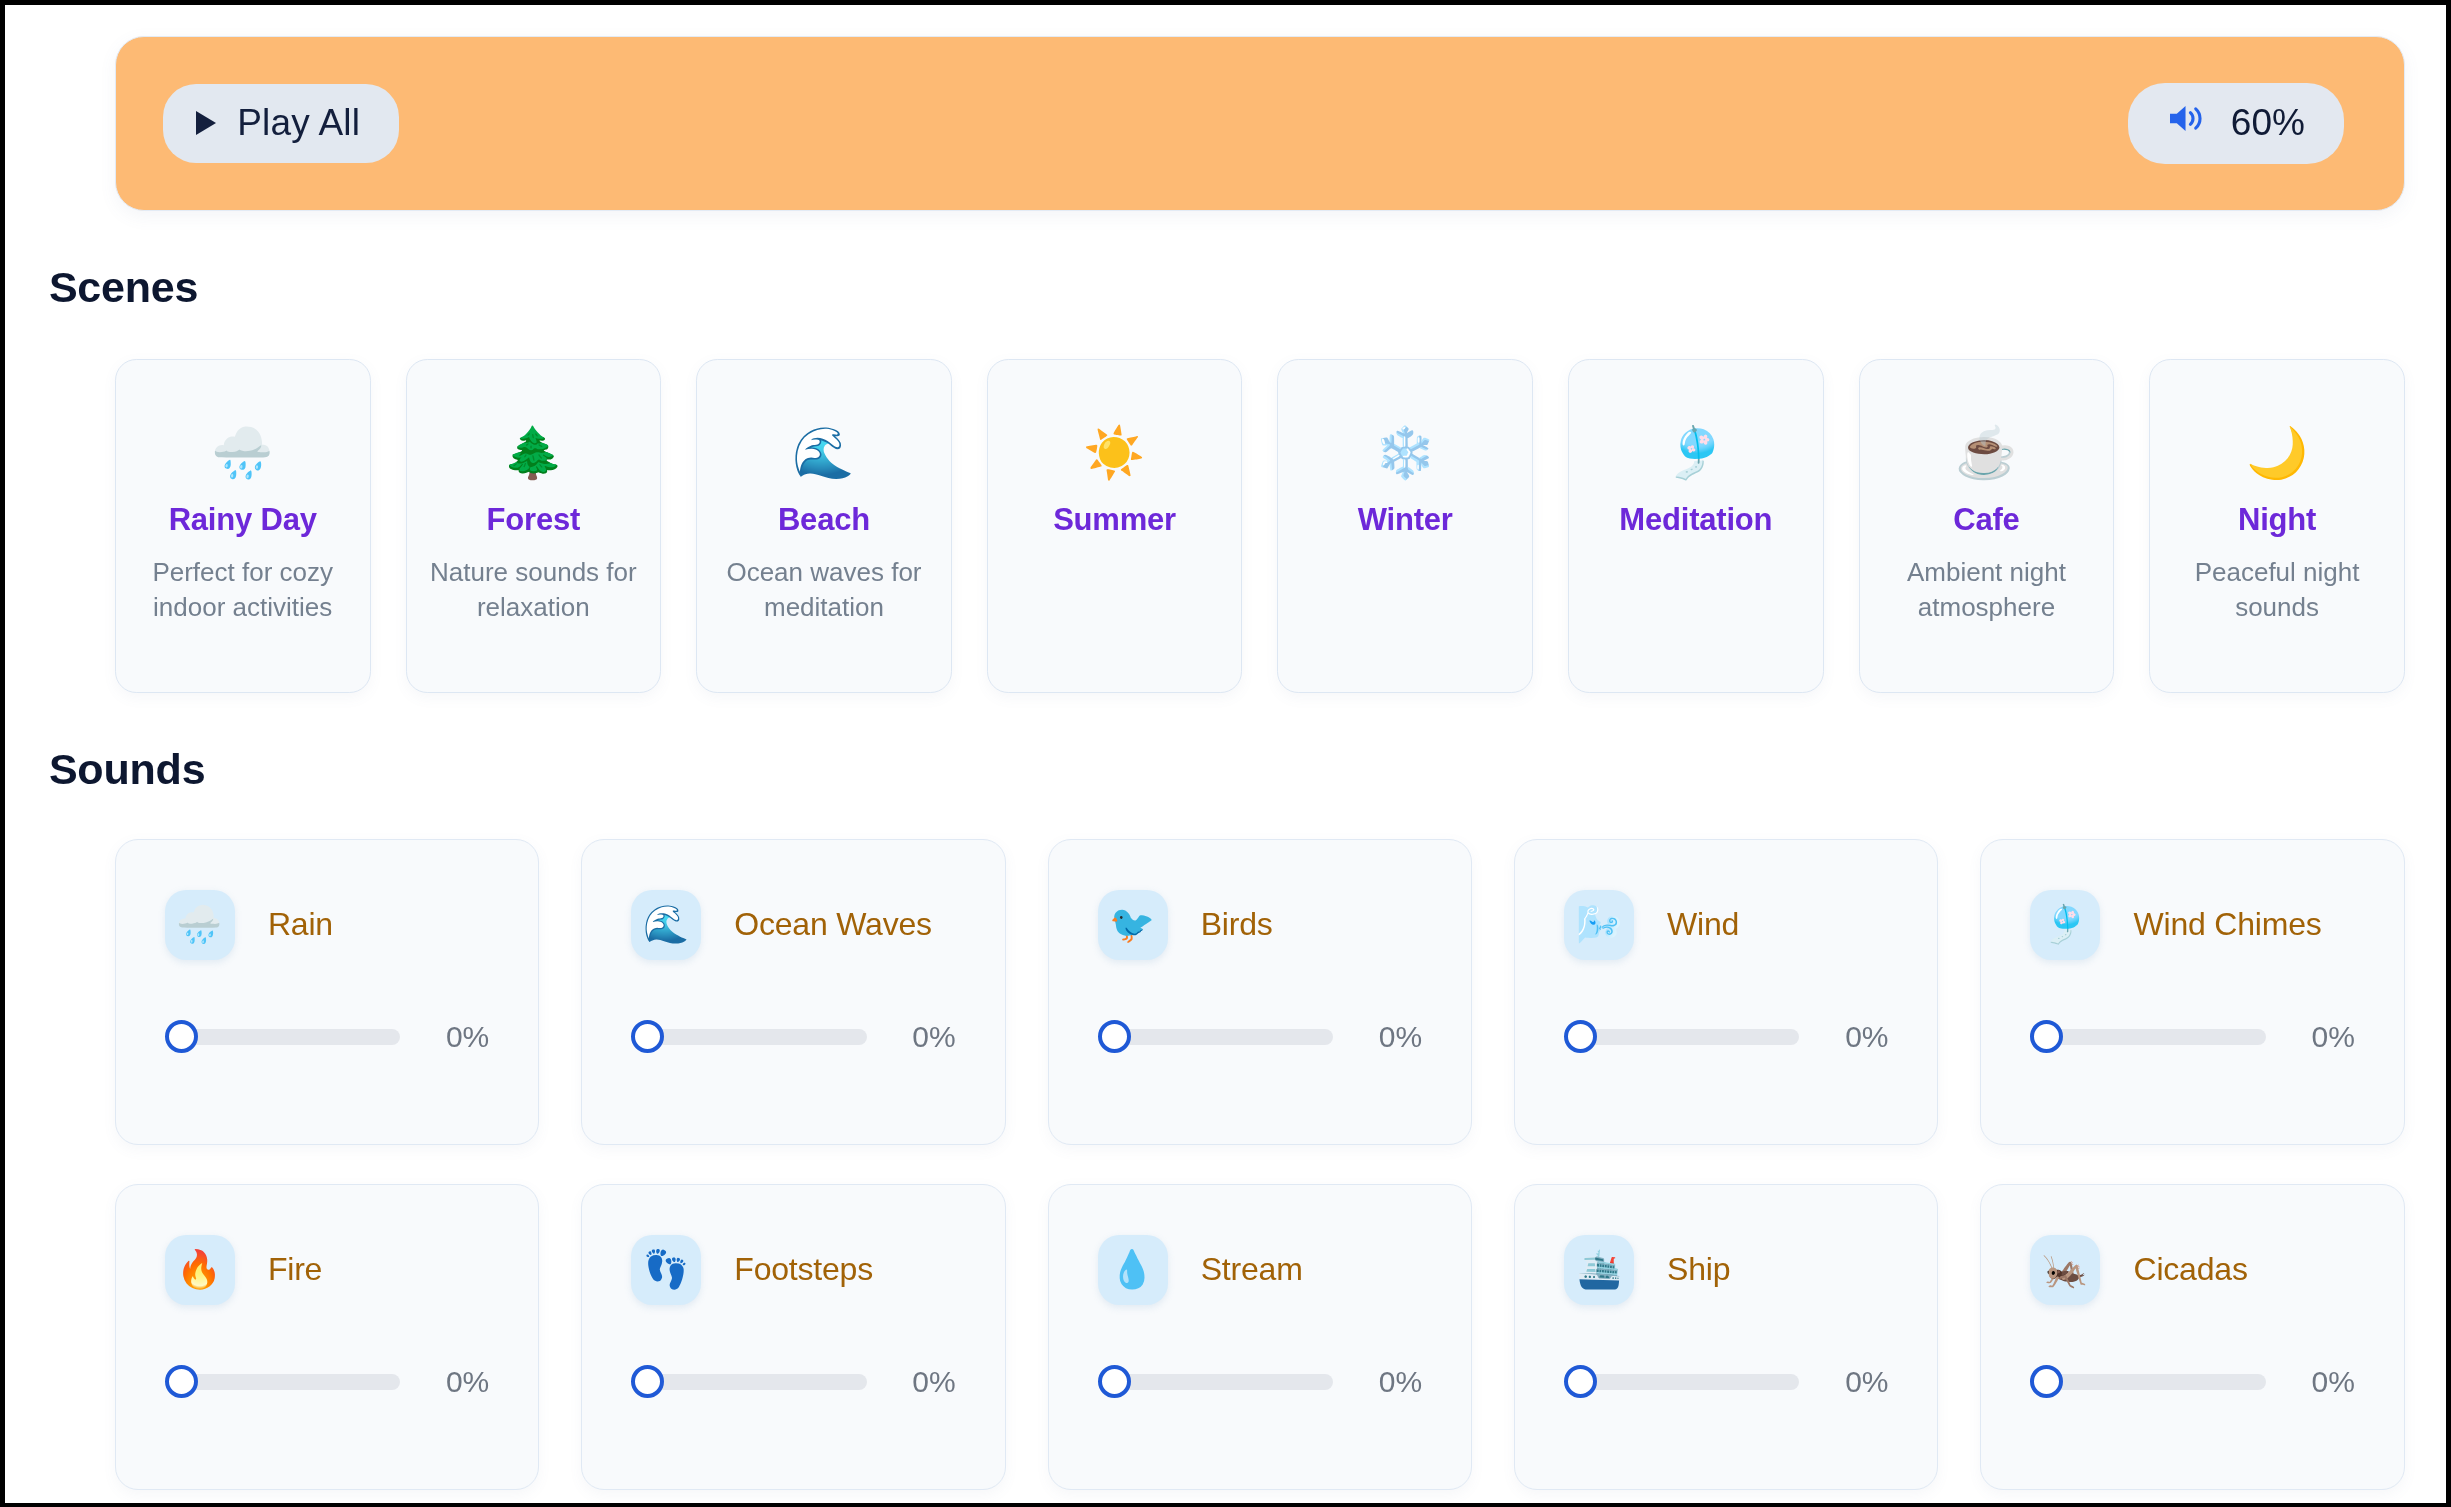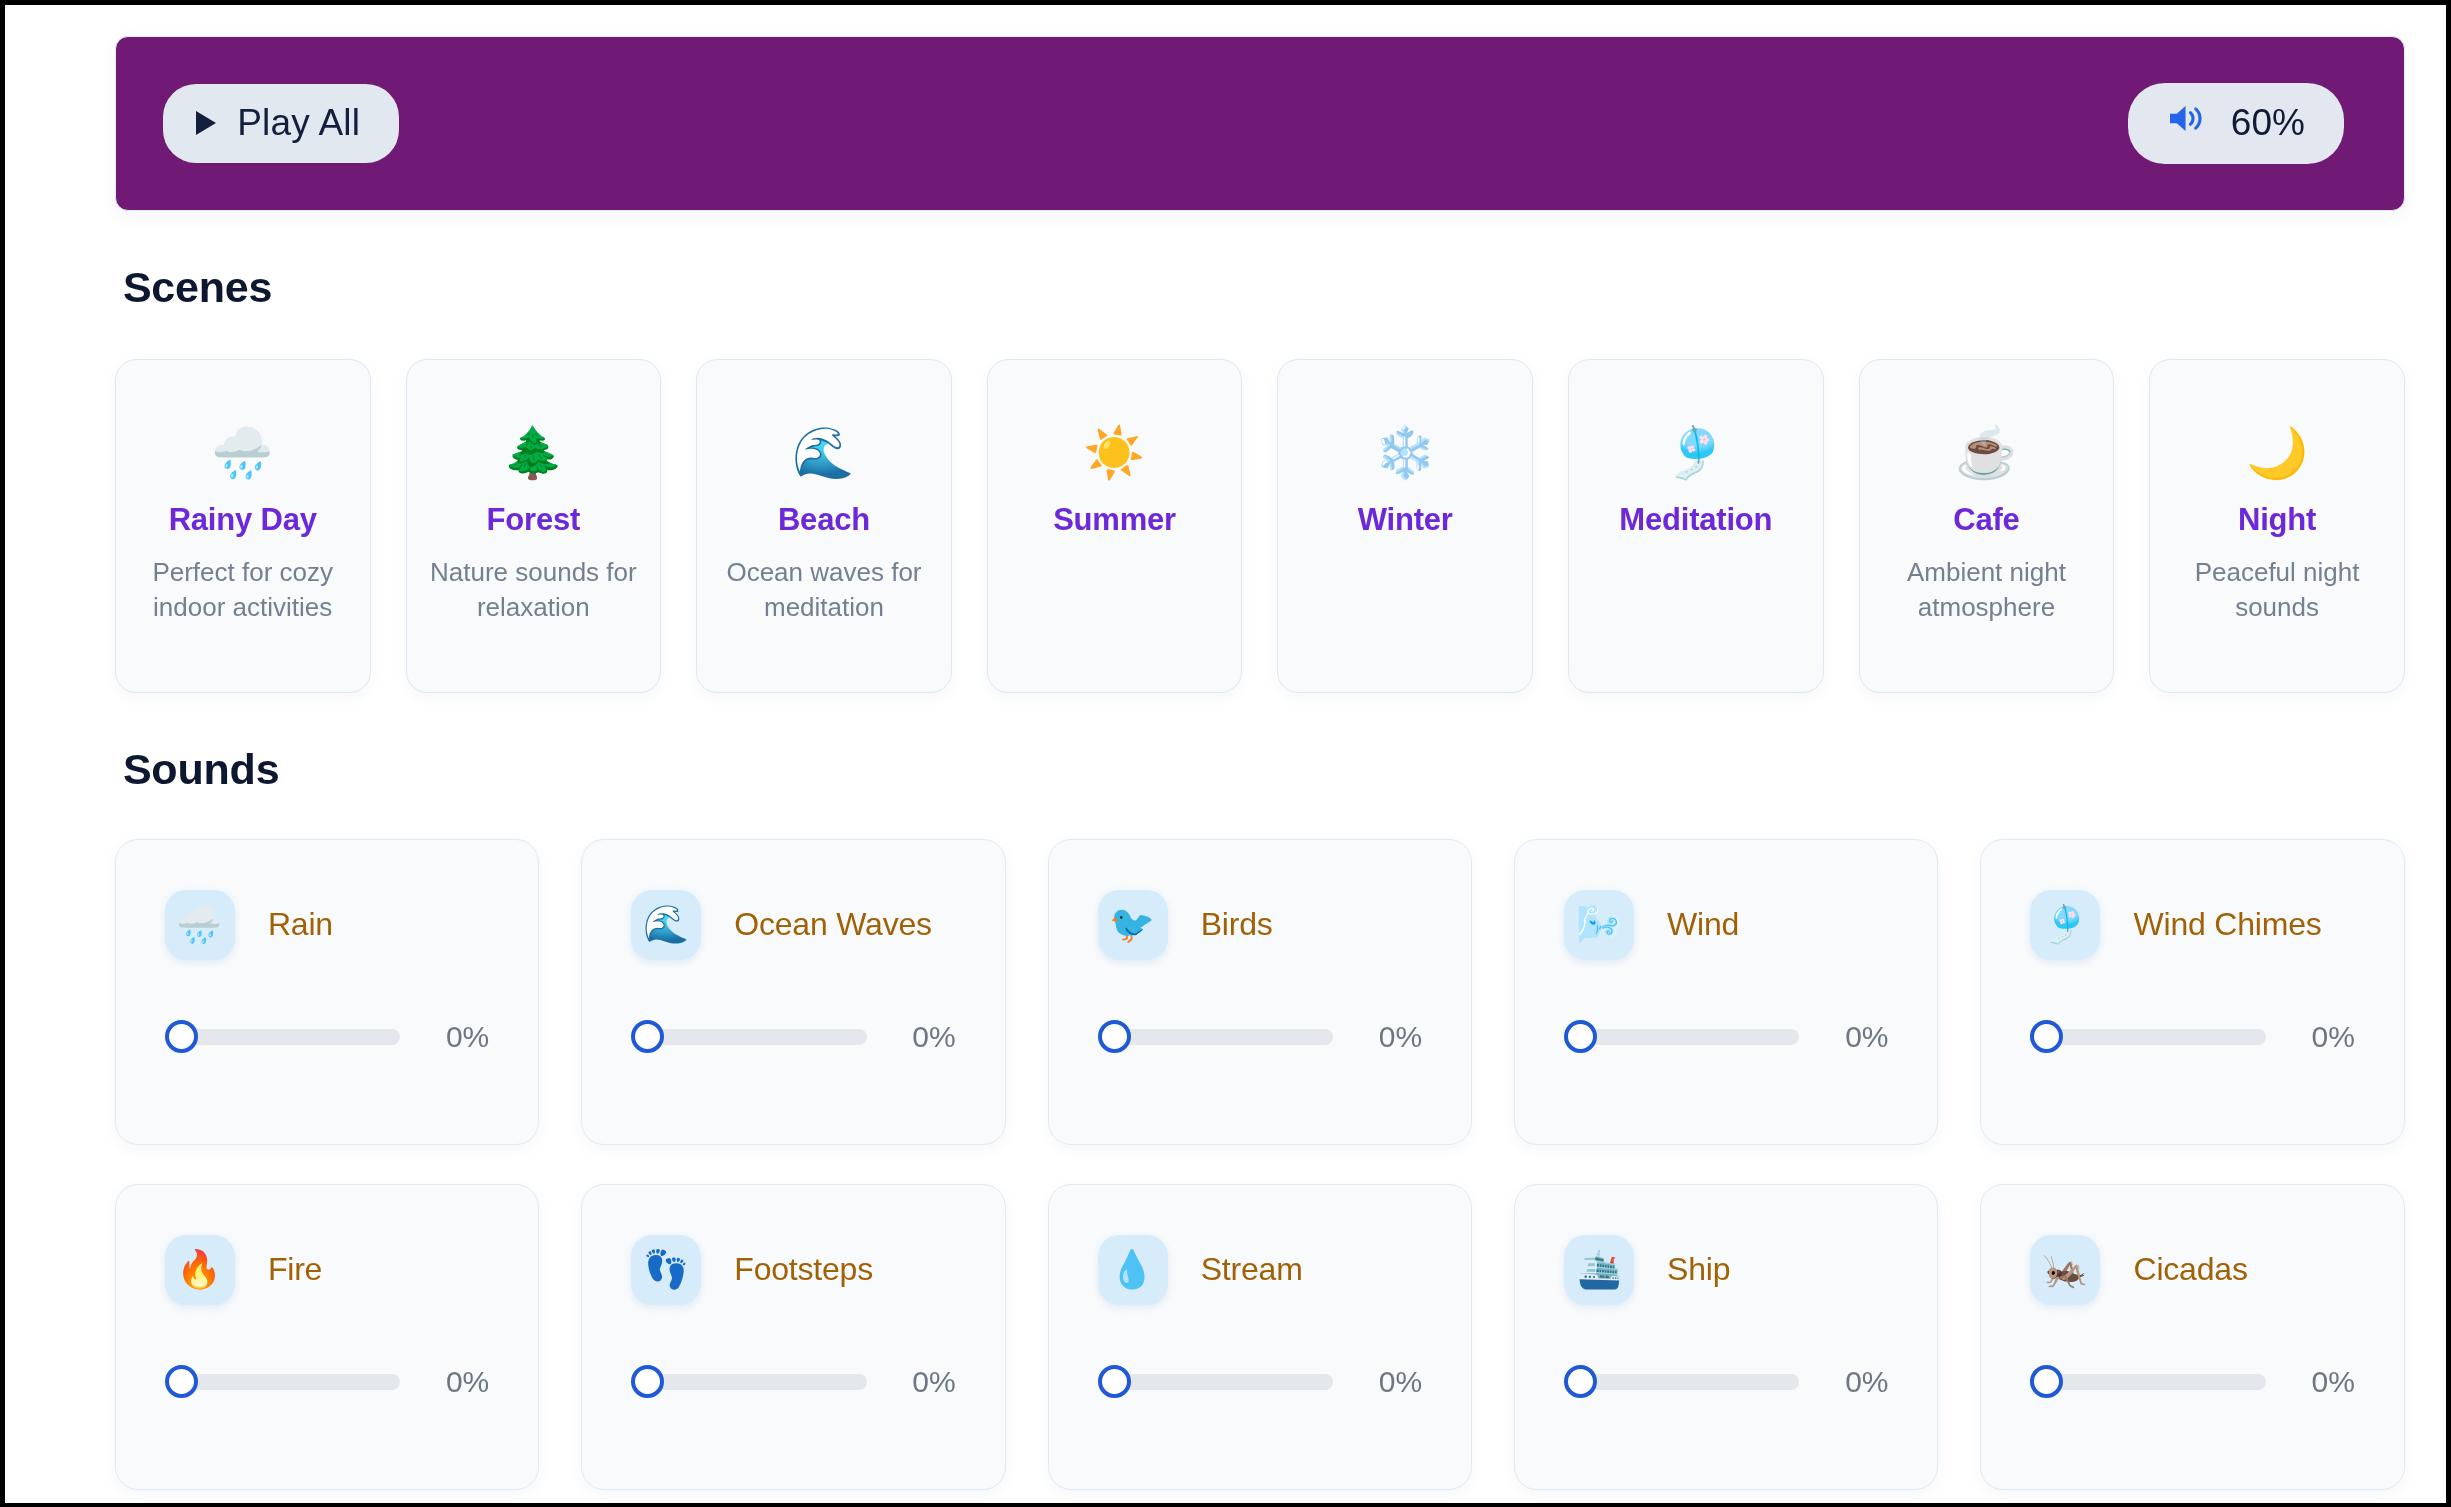--- a/index.html
+++ b/index.html
@@ -22,23 +22,23 @@
     height: 1498px;
     background: #ffffff;
     overflow: hidden;
     position: relative;
   }
 
   
   .control-bar {
     margin: 31px 41px 0 110px;
     height: 175px;
-    background: #701a75;
+    background: #fdba74;
     border: 1.9px solid #e3ebf5;
-    border-radius: 13px;
+    border-radius: 29px;
     box-shadow: 0 5.8px 17.5px rgba(100,120,160,0.07);
     display: flex;
     align-items: center;
     justify-content: space-between;
     padding: 0 60px 0 47px;
   }
 
   .play-all-btn {
     display: flex;
     align-items: center;
@@ -78,21 +78,21 @@
     font-size: 37px;
     color: #101b36;
     white-space: nowrap;
   }
 
   
   .section-title {
     font-size: 43px;
     font-weight: bold;
     color: #0d1730;
-    margin: 52px 0 0 118px;
+    margin: 52px 0 0 44px;
     letter-spacing: -0.2px;
   }
 
   
   .scenes-grid {
     margin: 47px 41px 0 110px;
     display: grid;
     grid-template-columns: repeat(8, 1fr);
     gap: 35px;
   }

